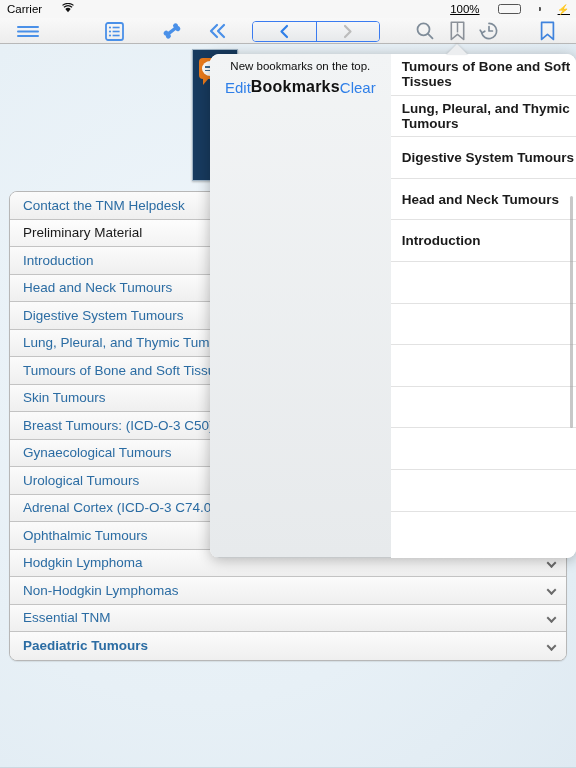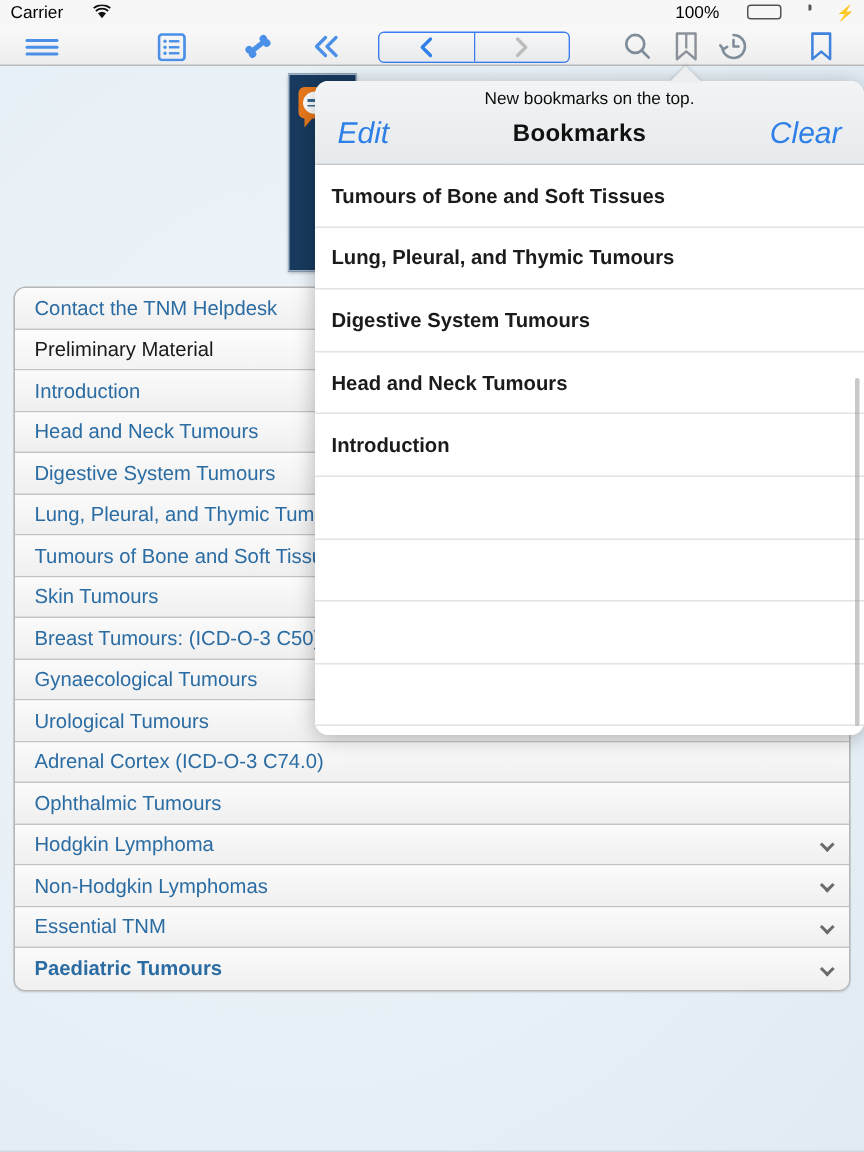--- a/index.html
+++ b/index.html
@@ -13,21 +13,21 @@
 
   
   .statusbar {
     position: absolute; top: 0; left: 0; width: 576px; height: 18px;
     background: #f7f7f7;
     display: flex; align-items: center;
     font-size: 11.5px; color: #000;
   }
   .sb-left { display: flex; align-items: center; gap: 20px; padding-left: 7px; }
   .sb-center { position: absolute; left: 0; right: 0; text-align: center; font-weight: bold; font-size: 11.5px; }
-  .sb-right { position: absolute; right: 6px; display: flex; gap: 18px; }
+  .sb-right { position: absolute; right: 6px; display: flex; align-items: center; gap: 18px; text-decoration: underline; }
   .wifi { display: inline-block; }
   .batt-body {
     width: 23px; height: 10px; border: 1px solid #555; border-radius: 2.5px;
     position: relative; padding: 1px; background: transparent;
   }
   .batt-fill { width: 100%; height: 100%; background: #4cd055; border-radius: 1px; }
   .batt-cap { width: 2px; height: 4px; background: #555; border-radius: 0 1px 1px 0; }
   .bolt { font-size: 10px; color: #333; margin-left: -1px; }
 
   
@@ -108,39 +108,39 @@
 
   
   .pop-arrow {
     position: absolute; top: 44px; left: 446px; width: 0; height: 0;
     border-left: 11px solid transparent; border-right: 11px solid transparent;
     border-bottom: 11px solid #eceef0;
     z-index: 30;
     filter: drop-shadow(0 -1px 1px rgba(0,0,0,.12));
   }
   .popover {
-    position: absolute; top: 54px; left: 210px; width: 366px; height: 436px;
+    position: absolute; top: 54px; left: 210px; width: 366px; height: 504px;
     background: #fff; border-radius: 9px;
     box-shadow: 0 2px 14px rgba(0,0,0,.28);
     overflow: hidden; z-index: 25;
-    display: flex; flex-direction: column;
+    display: flex; flex-direction: row;
   }
   .pop-header {
     background: linear-gradient(to bottom,#f2f4f5 0%, #e7eaec 100%);
     border-bottom: 1px solid #c6c9cb;
     padding-top: 5px;
   }
   .pop-note {
     text-align: center; font-size: 11.5px; color: #0d0d0d; padding: 1px 0 6px;
   }
   .pop-bar {
     display: flex; align-items: center; justify-content: space-between;
     padding: 0 15px 8px;
   }
-  .pop-edit, .pop-clear { font-size: 20px; color: #2f7fe8; font-style: italic; }
+  .pop-edit, .pop-clear { font-size: 15px; color: #2f7fe8; }
   .pop-title { font-size: 16px; font-weight: bold; color: #111; letter-spacing: .2px; }
 
   .pop-list { flex: 1; position: relative; background: #fff; overflow: hidden; }
   .bm-row {
     height: 41.6px; display: flex; align-items: center;
     padding-left: 11px; border-bottom: 1px solid #e2e2e2;
     font-size: 13.5px; font-weight: bold; color: #1b1b1b;
   }
   .bm-row.blank { color: transparent; }
   .bm-scroll {

